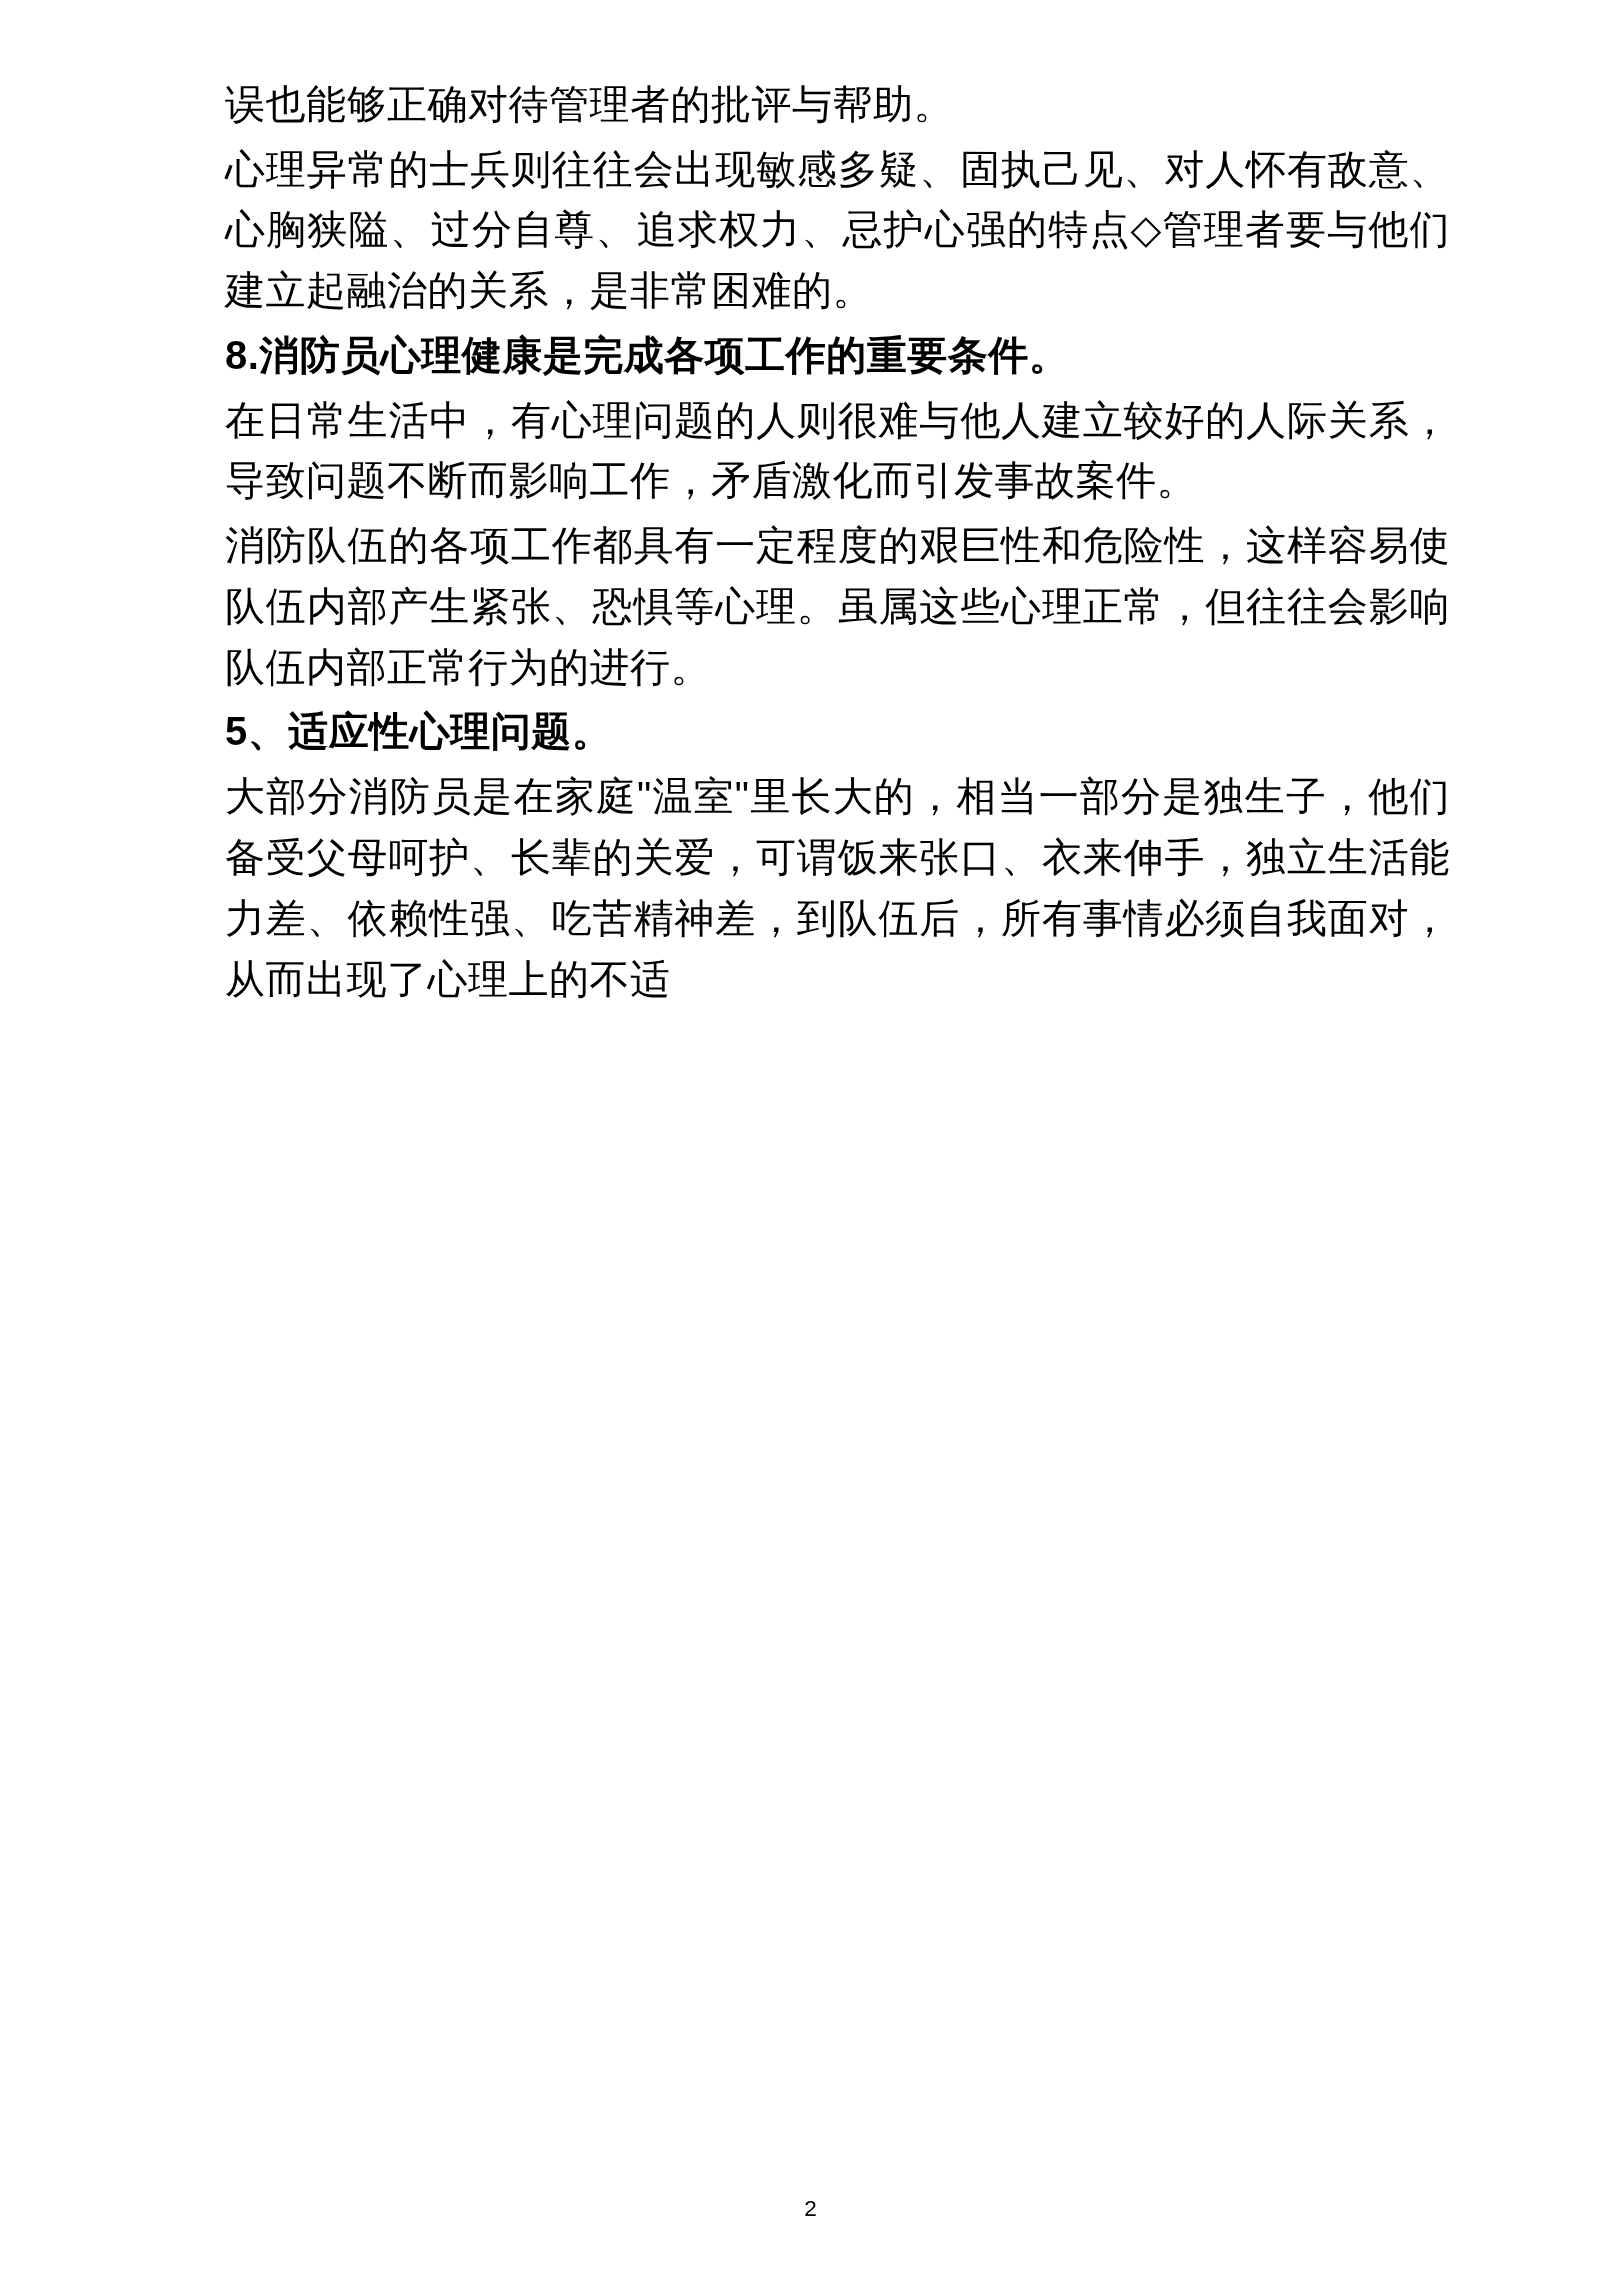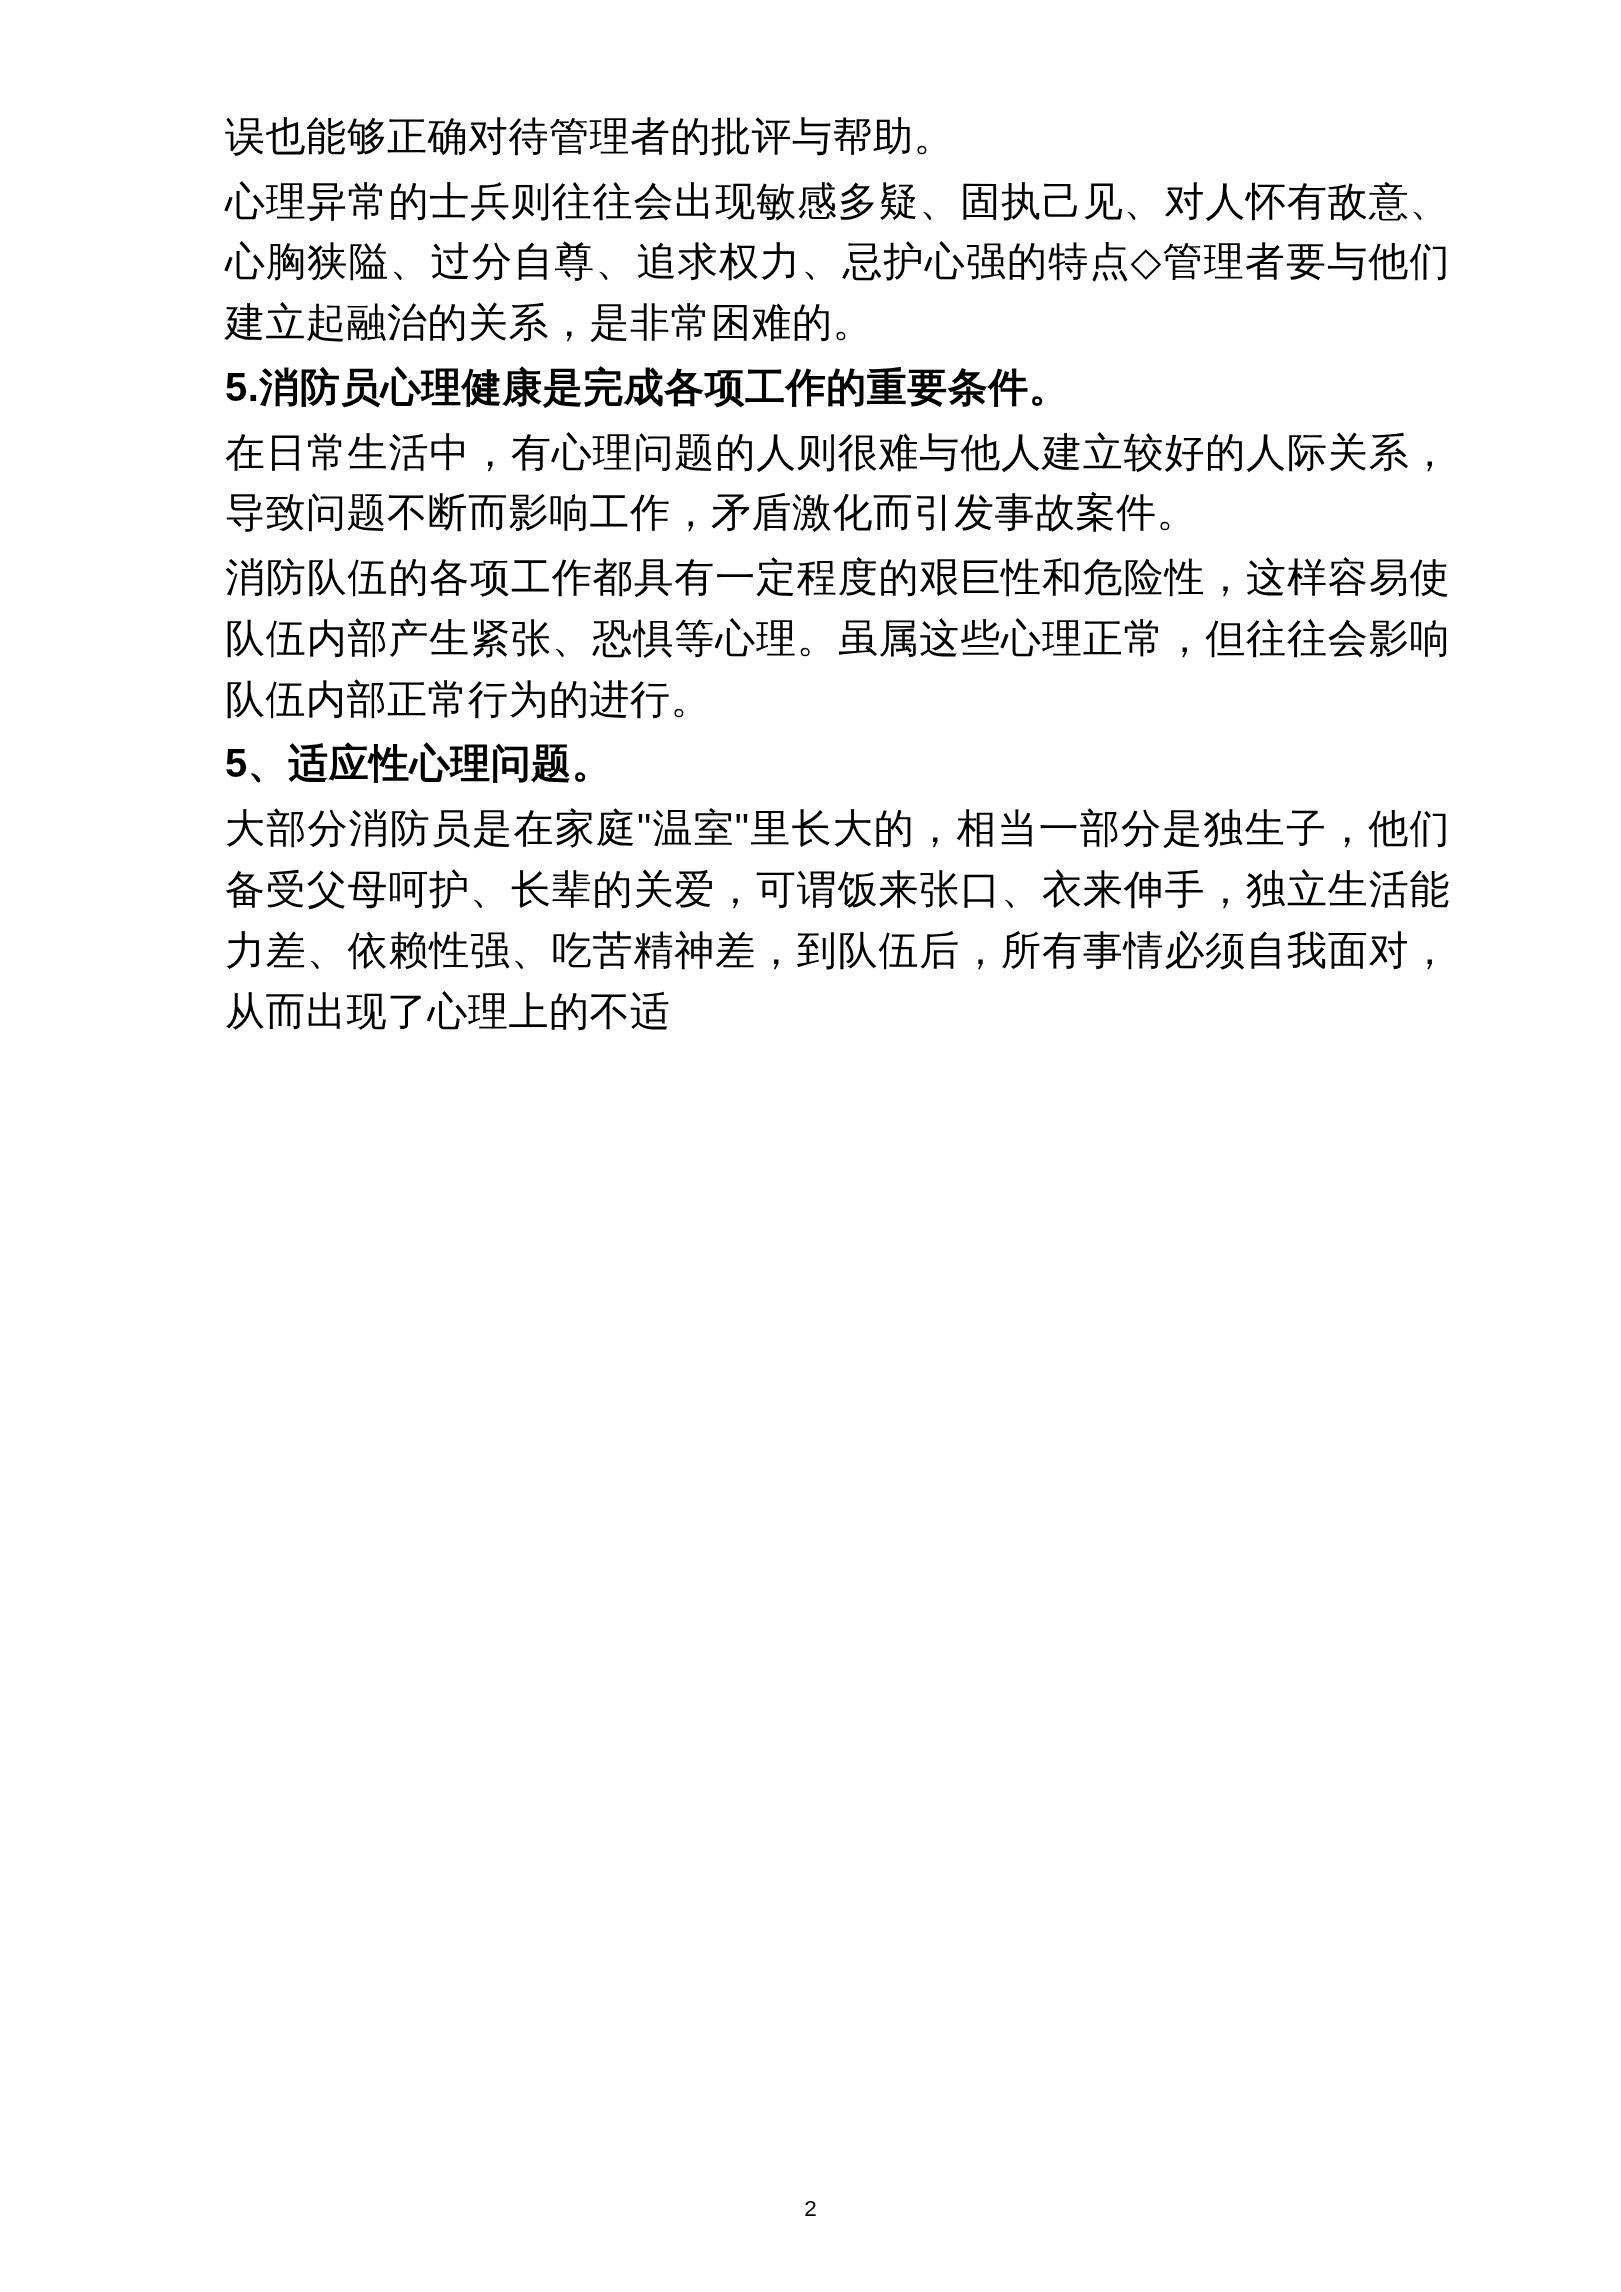--- a/index.html
+++ b/index.html
@@ -16,21 +16,21 @@
     overflow: hidden;
   }
   .page {
     position: absolute;
     left: 0;
     top: 0;
     width: 1621px;
     height: 2293px;
     background: #ffffff;
     box-sizing: border-box;
-    padding: 106px 174px 78px 225px;
+    padding: 74px 174px 78px 225px;
   }
   .doc-body {
     width: 1225px;
   }
   .para {
     font-size: 40px;
     line-height: 1.52;
     letter-spacing: 0.5px;
     margin: 0 0 3.9px 0;
     text-align: justify;
@@ -52,21 +52,21 @@
     font-family: "Liberation Sans", "DejaVu Sans", sans-serif;
   }
 </style>
 </head>
 <body>
 
 <div class="page">
   <div class="doc-body">
     <p class="para">误也能够正确对待管理者的批评与帮助。</p>
     <p class="para">心理异常的士兵则往往会出现敏感多疑、固执己见、对人怀有敌意、心胸狭隘、过分自尊、追求权力、忌护心强的特点◇管理者要与他们建立起融治的关系，是非常困难的。</p>
-    <p class="para bold">5.消防员心理健康是完成各项工作的重要条件。</p>
+    <p class="para bold">8.消防员心理健康是完成各项工作的重要条件。</p>
     <p class="para">在日常生活中，有心理问题的人则很难与他人建立较好的人际关系，导致问题不断而影响工作，矛盾激化而引发事故案件。</p>
     <p class="para">消防队伍的各项工作都具有一定程度的艰巨性和危险性，这样容易使队伍内部产生紧张、恐惧等心理。虽属这些心理正常，但往往会影响队伍内部正常行为的进行。</p>
     <p class="para bold">5、适应性心理问题。</p>
     <p class="para">大部分消防员是在家庭"温室"里长大的，相当一部分是独生子，他们备受父母呵护、长辈的关爱，可谓饭来张口、衣来伸手，独立生活能力差、依赖性强、吃苦精神差，到队伍后，所有事情必须自我面对，从而出现了心理上的不适</p>
   </div>
   <div class="page-number">2</div>
 </div>
 
 
 </body></html>

